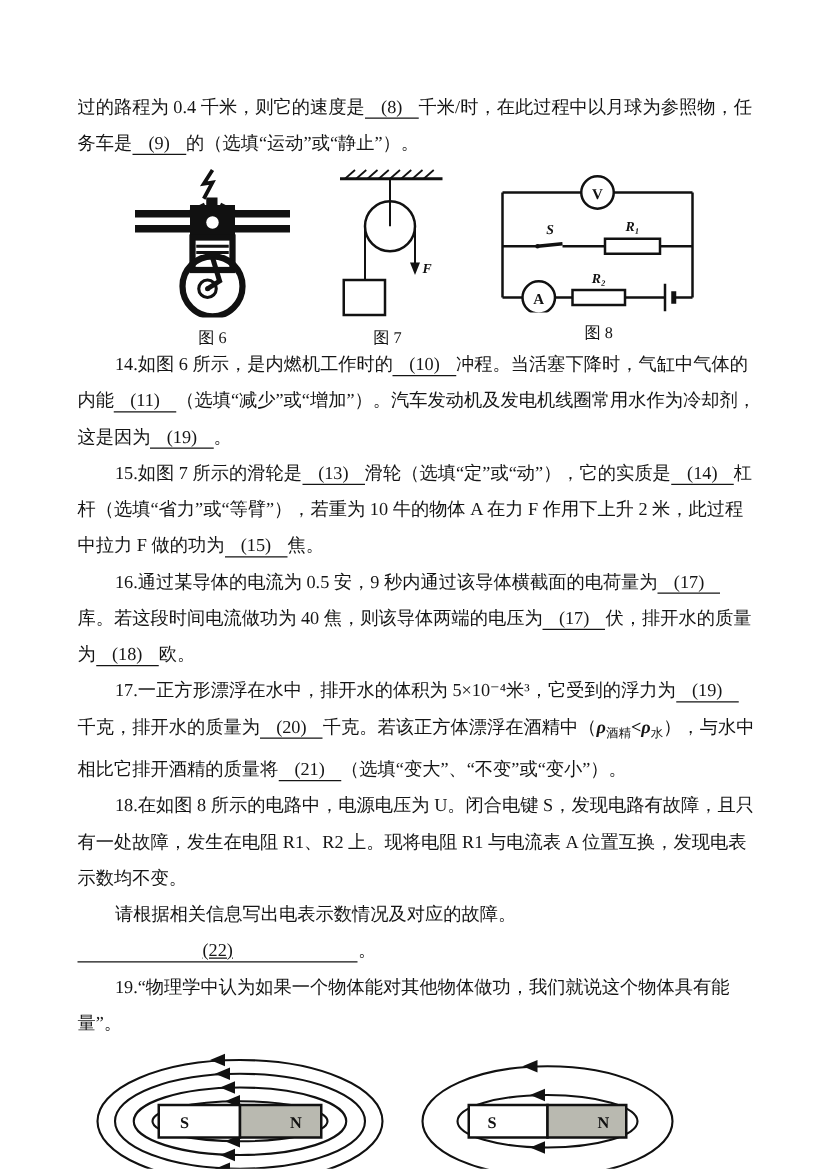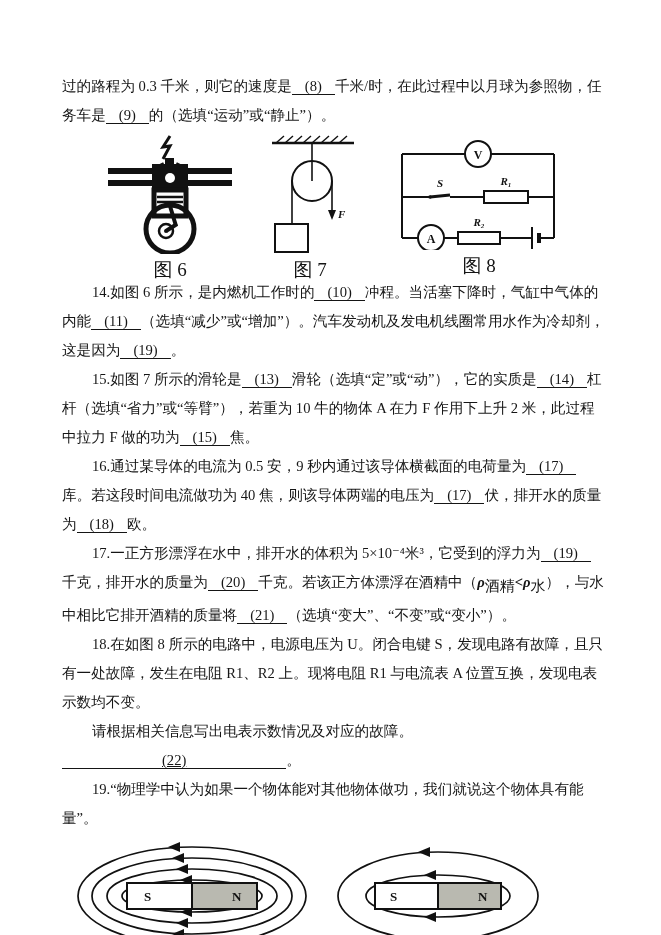--- a/index.html
+++ b/index.html
@@ -6,35 +6,35 @@
   body{
     width:661px;height:935px;background:#ffffff;overflow:hidden;
     font-family:"Liberation Serif","DejaVu Serif",serif;
     color:#151515;
   }
   .content{padding:72px 56px 0 62px;font-size:14.6px;line-height:29px;}
   .para{margin:0;}
   .indent{text-indent:2.05em;}
   .blank{border-bottom:1px solid #151515;padding:0 13px;white-space:nowrap;}
   .blank-wide{padding:0 100px;text-decoration:underline;}
-  sub.rsub{font-size:15px;}
+  sub.rsub{font-size:10px;}
   .rho{font-style:italic;font-weight:bold;}
   .fig-row{position:relative;height:144px;margin-top:4px;}
   .figure{position:absolute;text-align:center;}
-  .figcap{margin-top:1px;font-size:19px;}
+  .figcap{margin-top:1px;font-size:13px;}
   .fig9-row{position:relative;height:120px;margin-top:5px;}
   svg{display:block;}
   svg text{font-family:"Liberation Serif","DejaVu Serif",serif;}
 </style>
 </head>
 <body>
 
 <div class="content">
 
-  <p class="para"><span>过的路程为 0.3 千米，则它的速度是</span><span class="blank">(8)</span><span>千米/时，在此过程中以月球为参照物，任务车是</span><span class="blank">(9)</span><span>的（选填“运动”或“静止”）。</span></p>
+  <p class="para"><span>过的路程为 0.4 千米，则它的速度是</span><span class="blank">(8)</span><span>千米/时，在此过程中以月球为参照物，任务车是</span><span class="blank">(9)</span><span>的（选填“运动”或“静止”）。</span></p>
 
   <div class="fig-row">
 
     <div class="figure" style="left:42px;top:0;width:132px;">
       <svg width="132" height="120" viewBox="0 0 132 120">
         <polyline points="66,2 59,13 66,12 59,25" fill="none" stroke="#111" stroke-width="3"></polyline>
         <rect x="61" y="24" width="9" height="9" fill="#111"></rect>
         <rect x="4" y="34" width="44" height="6" fill="#111"></rect>
         <rect x="4" y="46" width="44" height="6" fill="#111"></rect>
         <rect x="84" y="34" width="44" height="6" fill="#111"></rect>

